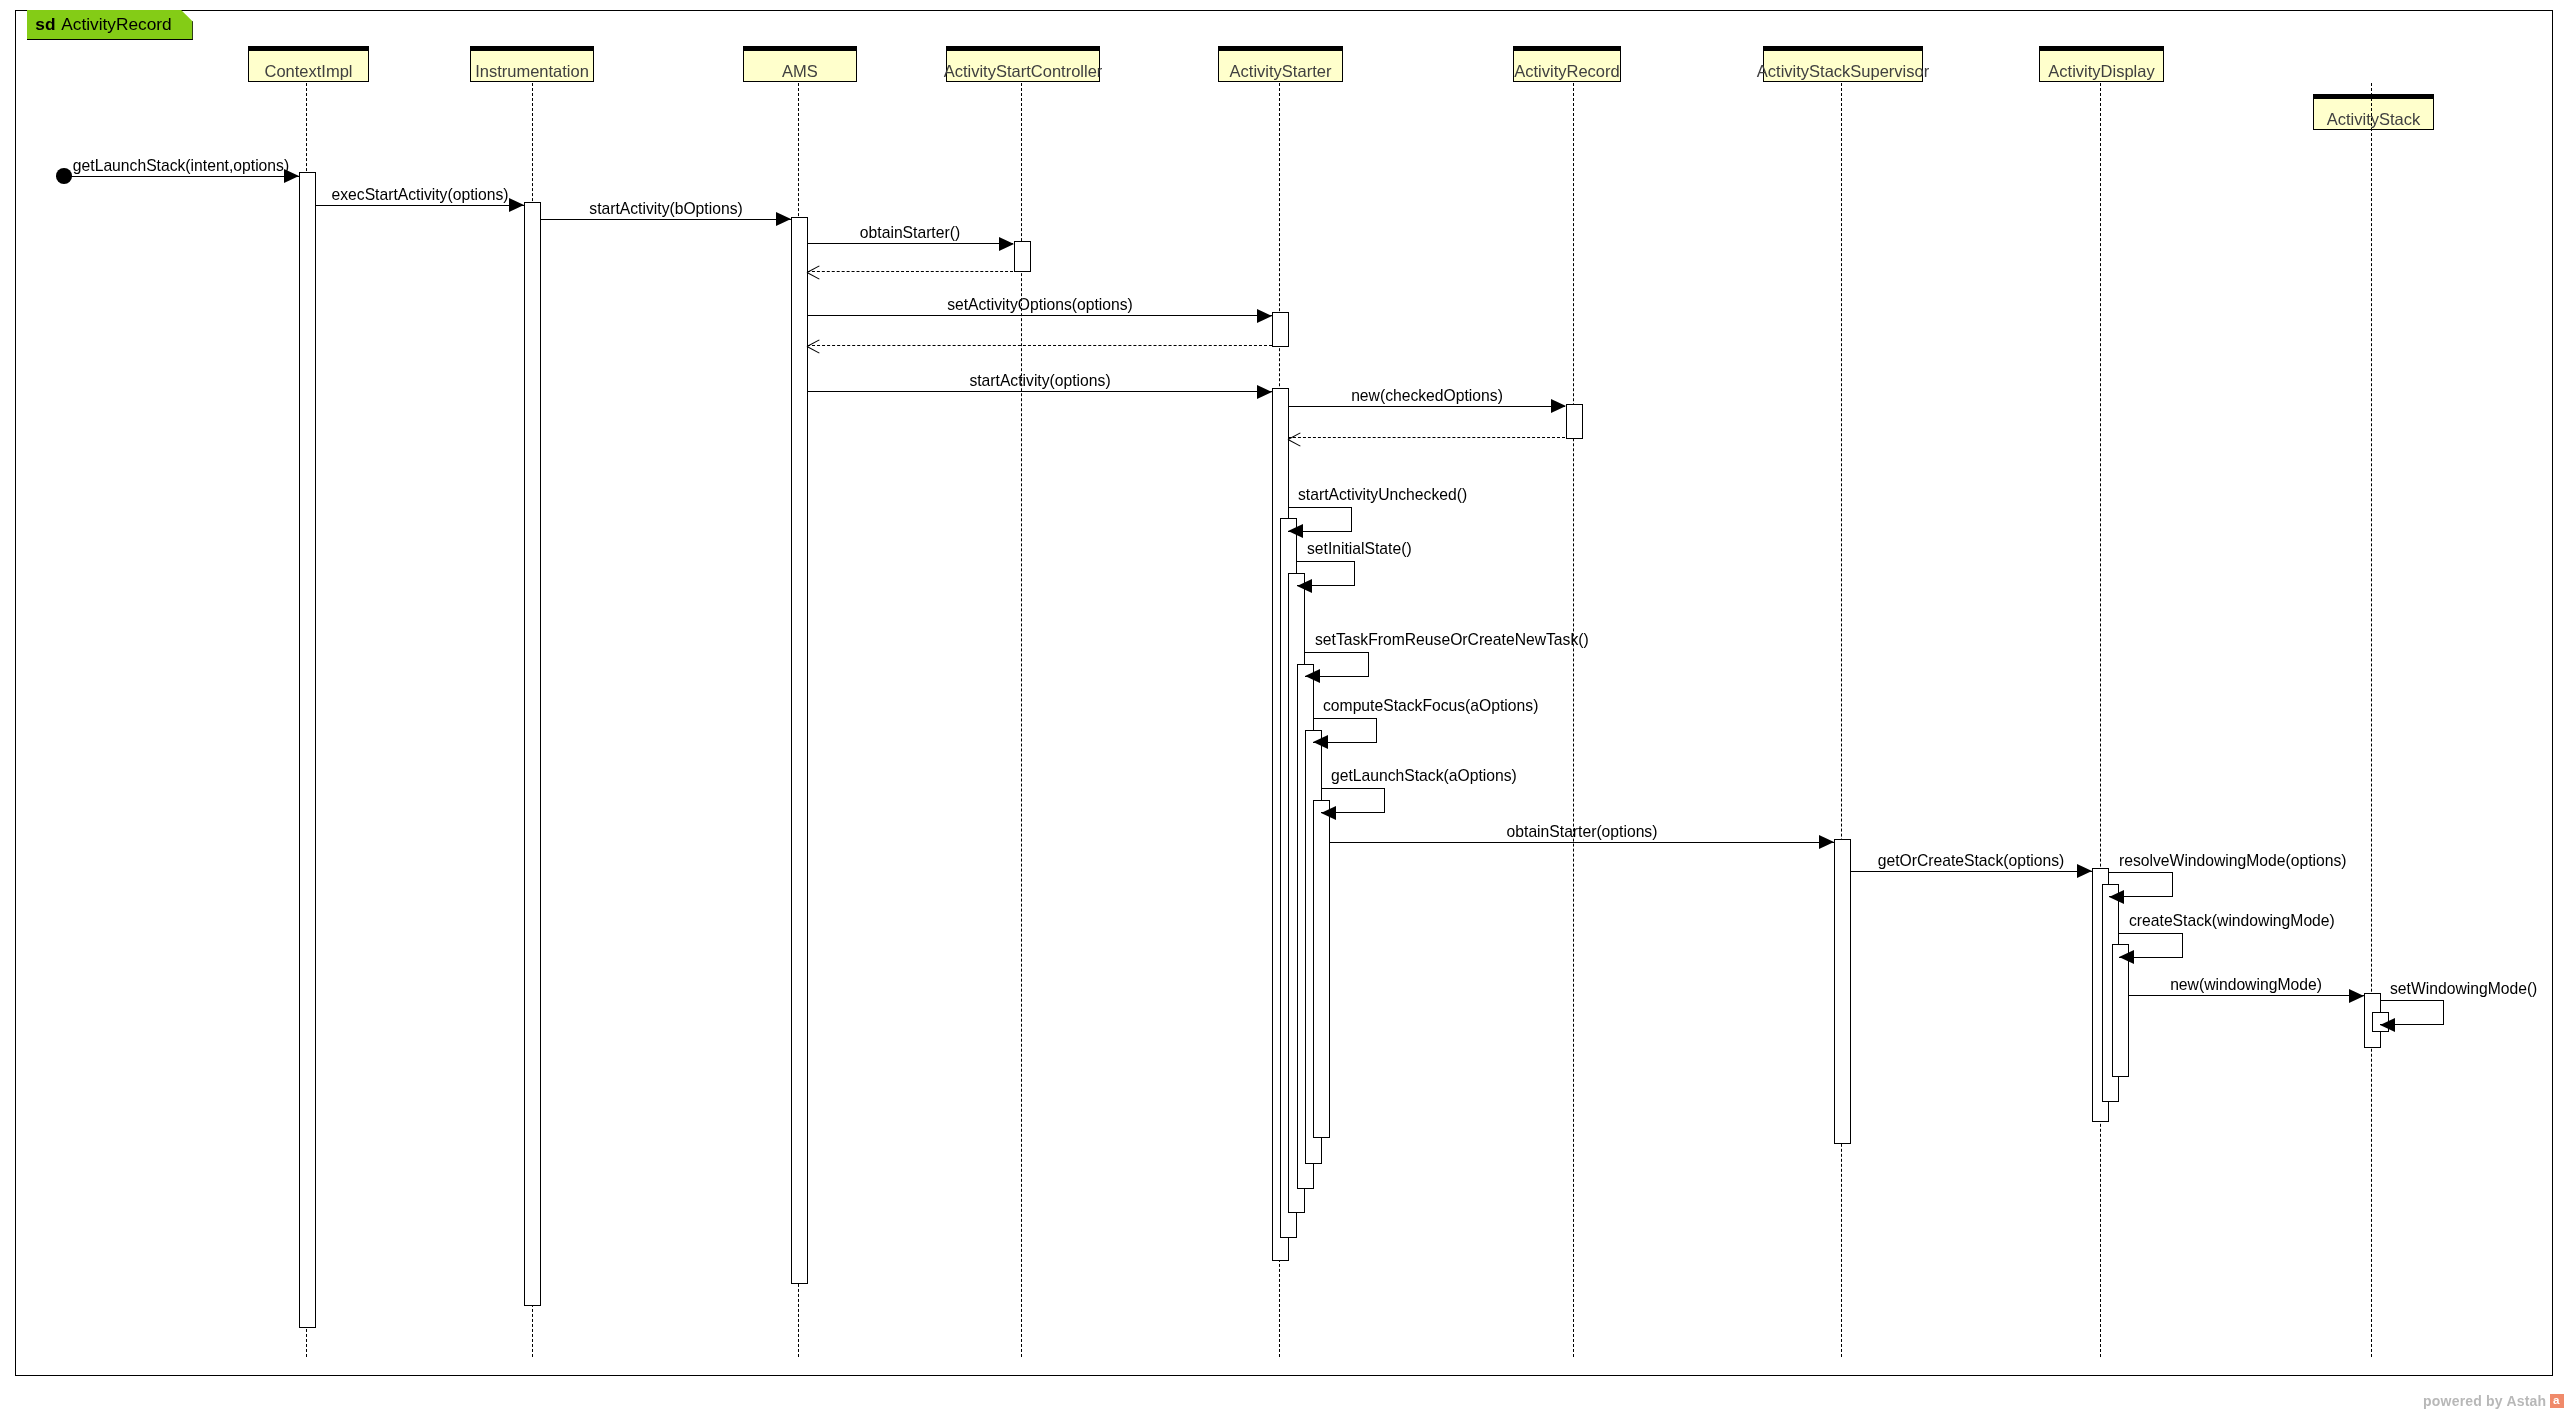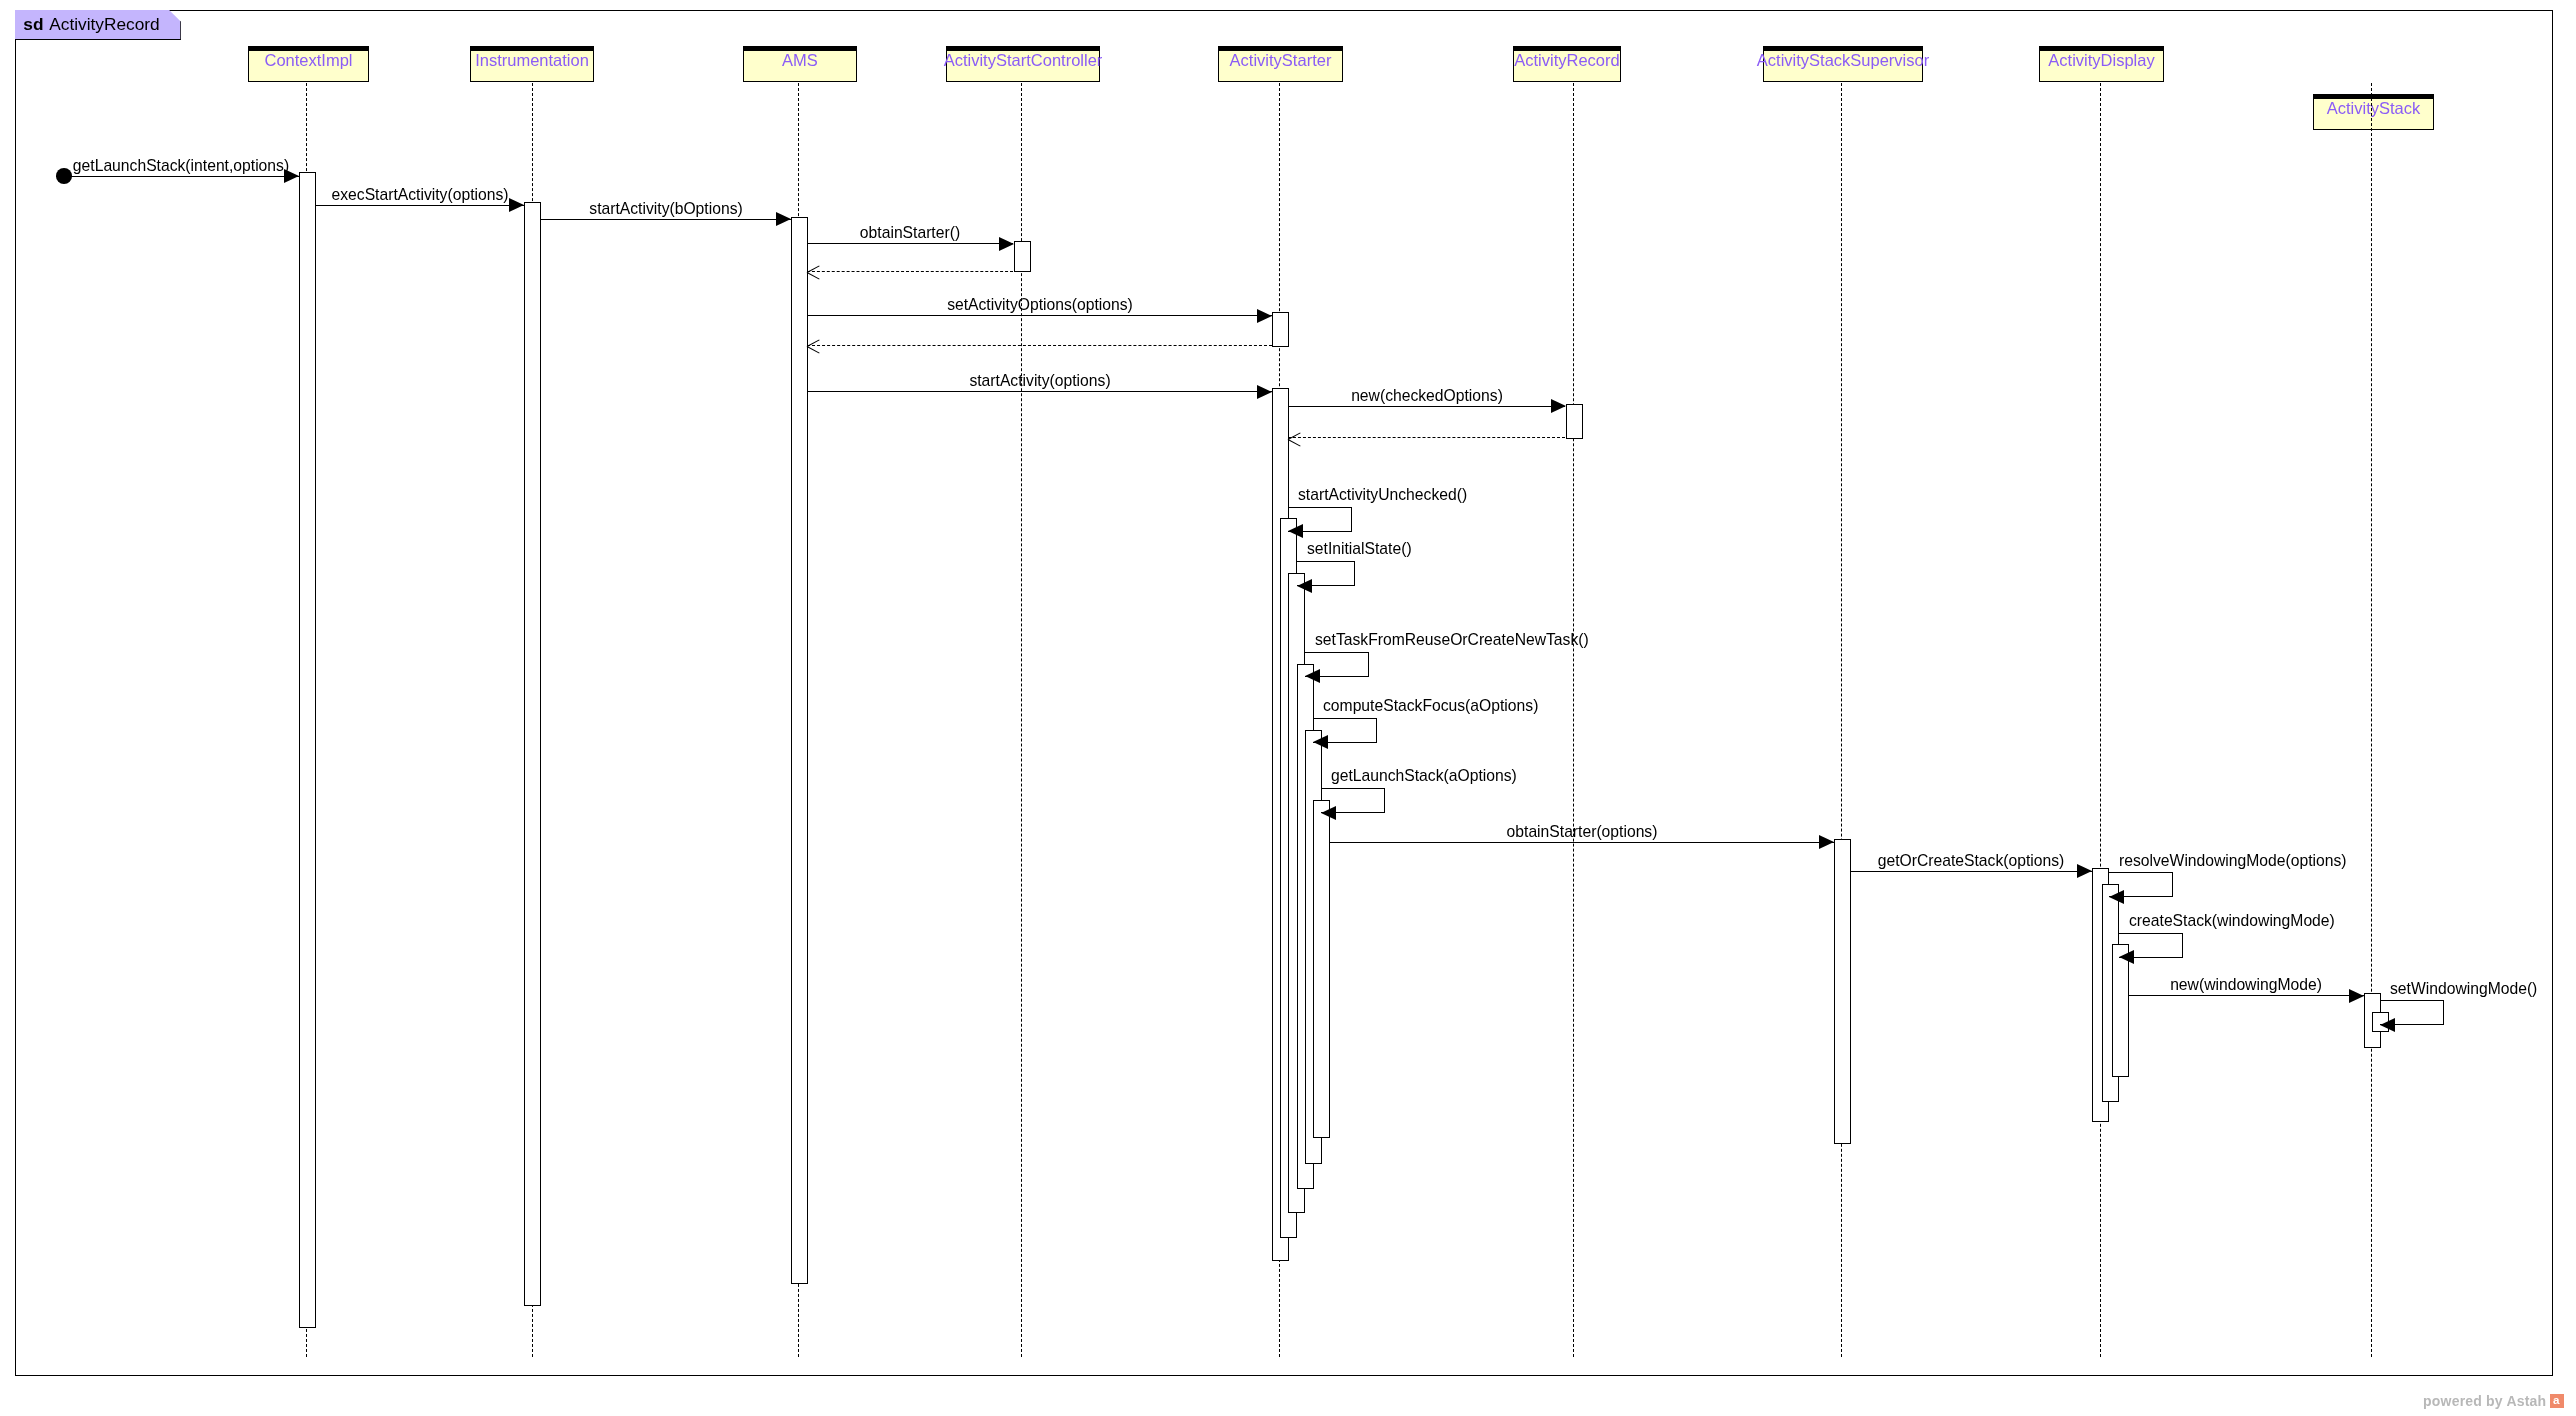--- a/index.html
+++ b/index.html
@@ -21,52 +21,52 @@
     left: 15px;
     top: 10px;
     width: 2538px;
     height: 1366px;
     border: 1.7px solid #000000;
     box-sizing: border-box;
     background: transparent;
   }
   .frame-tab {
     position: absolute;
-    left: 15px;
+    left: 27px;
     top: 10px;
     height: 30px;
     padding: 0 20px 0 8.3px;
     border: 1.7px solid #000000;
     border-top: none;
     border-left: none;
     box-sizing: border-box;
-    background: #c4b5fd;
+    background: #84cc16;
     display: flex;
     align-items: center;
     font-size: 17.3px;
     color: #000000;
     white-space: nowrap;
     clip-path: polygon(0 0, calc(100% - 11.6px) 0, 100% 38%, 100% 100%, 0 100%);
   }
   .frame-tab .kw {
     font-weight: bold;
     margin-right: 5.8px;
   }
   
   .lifeline-head {
     position: absolute;
     box-sizing: border-box;
     background: #ffffcc;
     border: 1.7px solid #000000;
     border-top: 5px solid #000000;
     display: flex;
-    align-items: flex-start;
+    align-items: flex-end;
     justify-content: center;
     font-size: 16.5px;
-    color: #8b5cf6;
+    color: #404040;
     white-space: nowrap;
     height: 36px;
   }
   .lifeline-dash {
     position: absolute;
     width: 0;
     border-left: 1.7px dashed #000000;
   }
   
   .activation {

